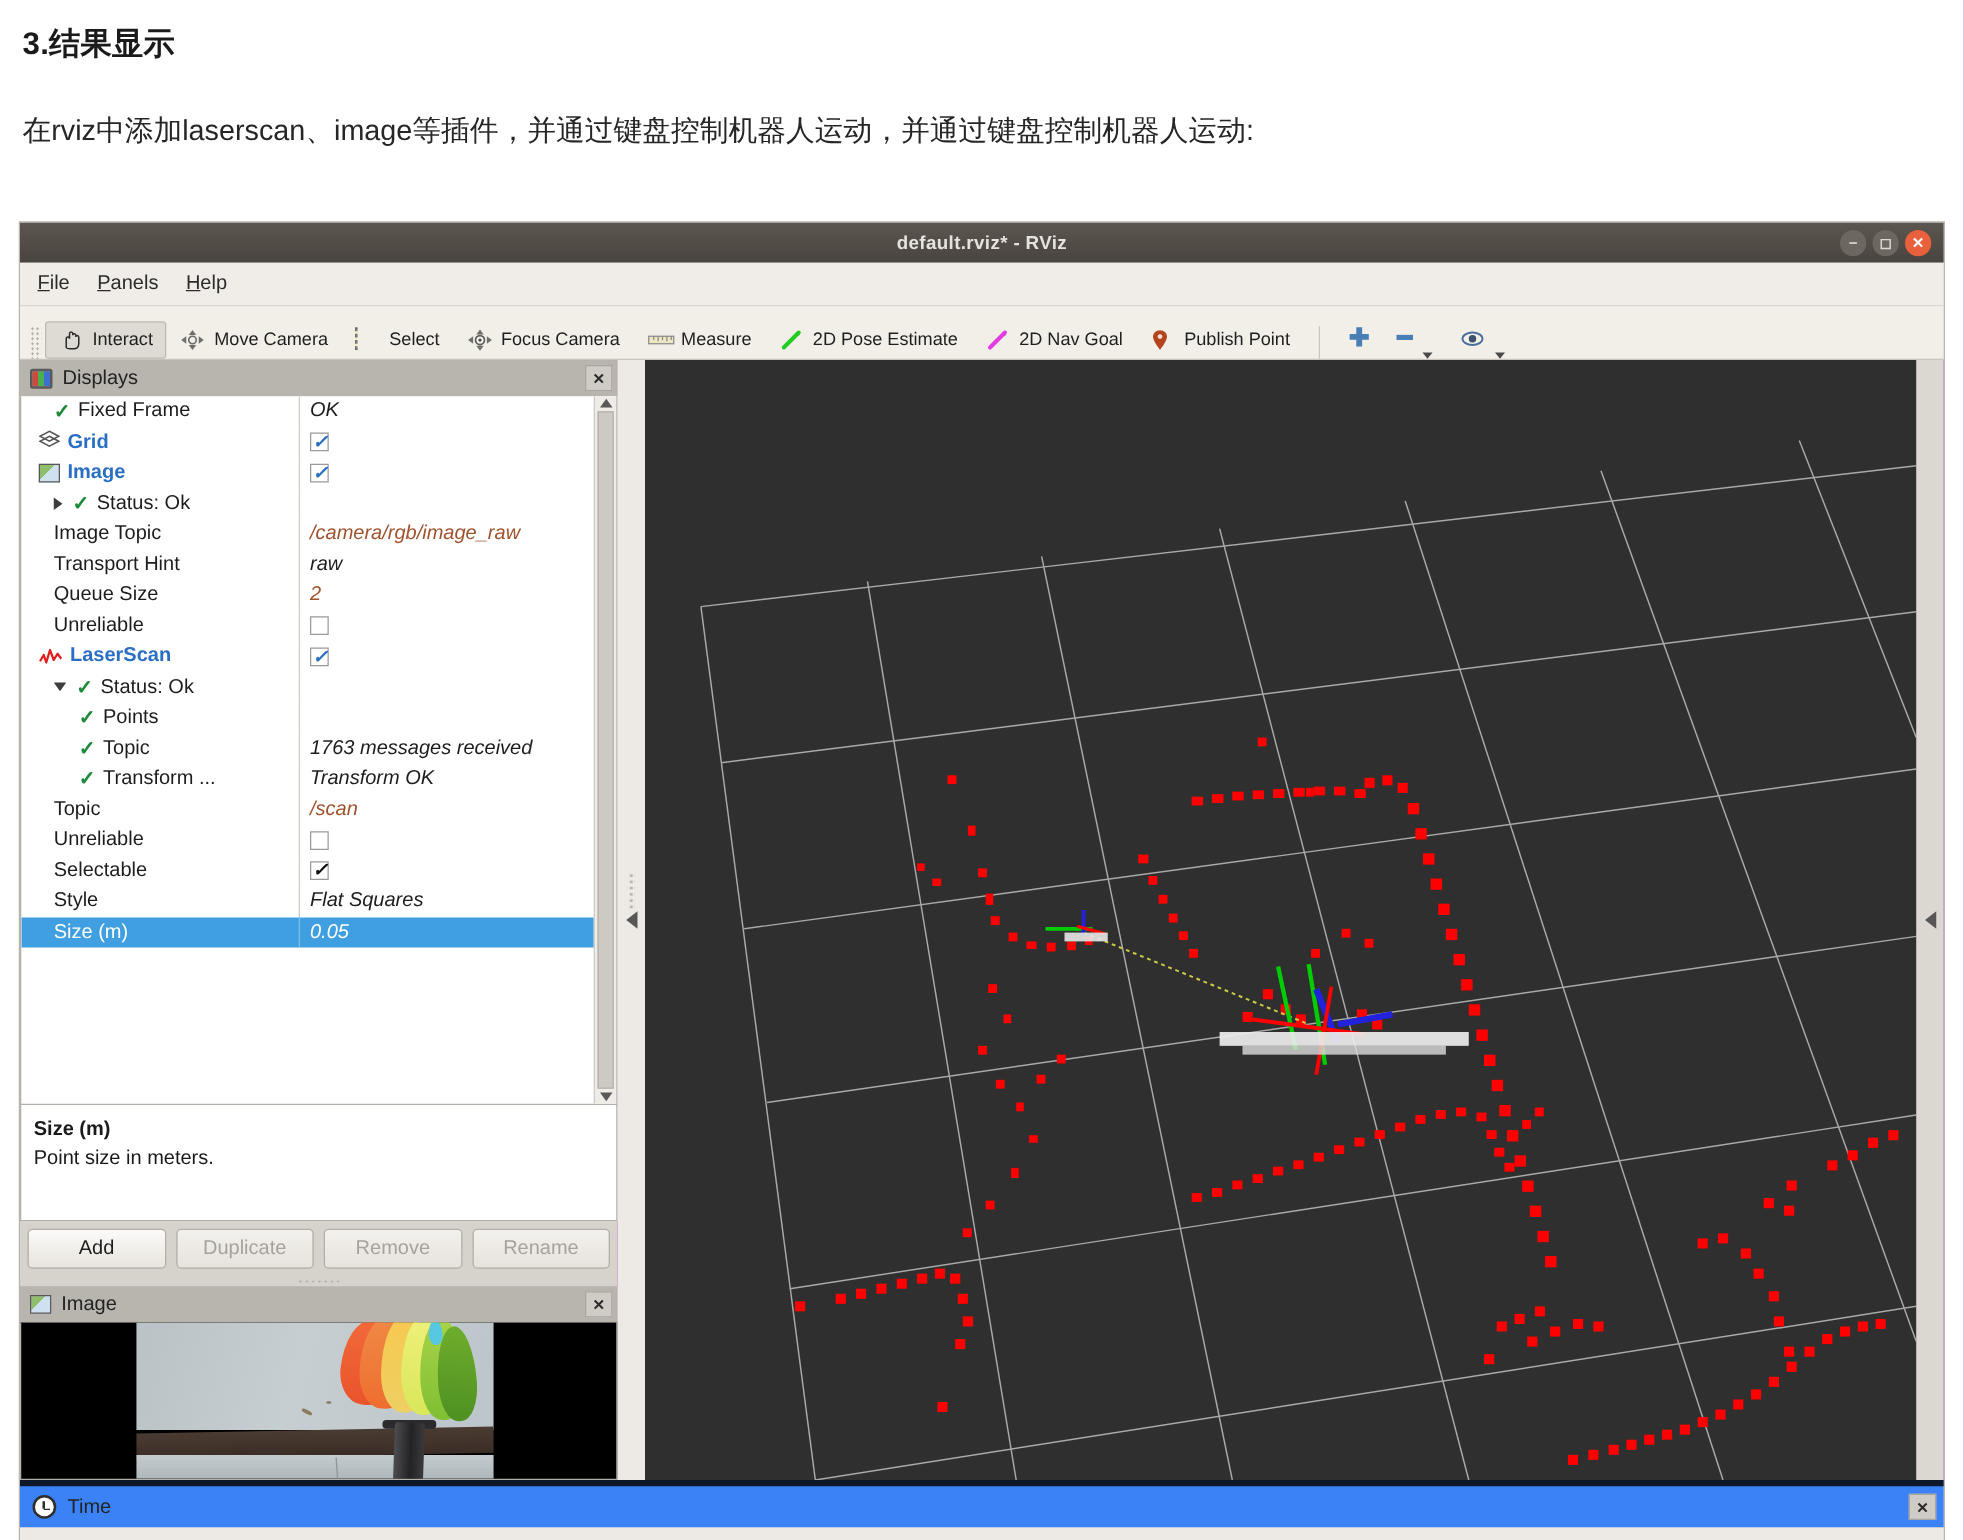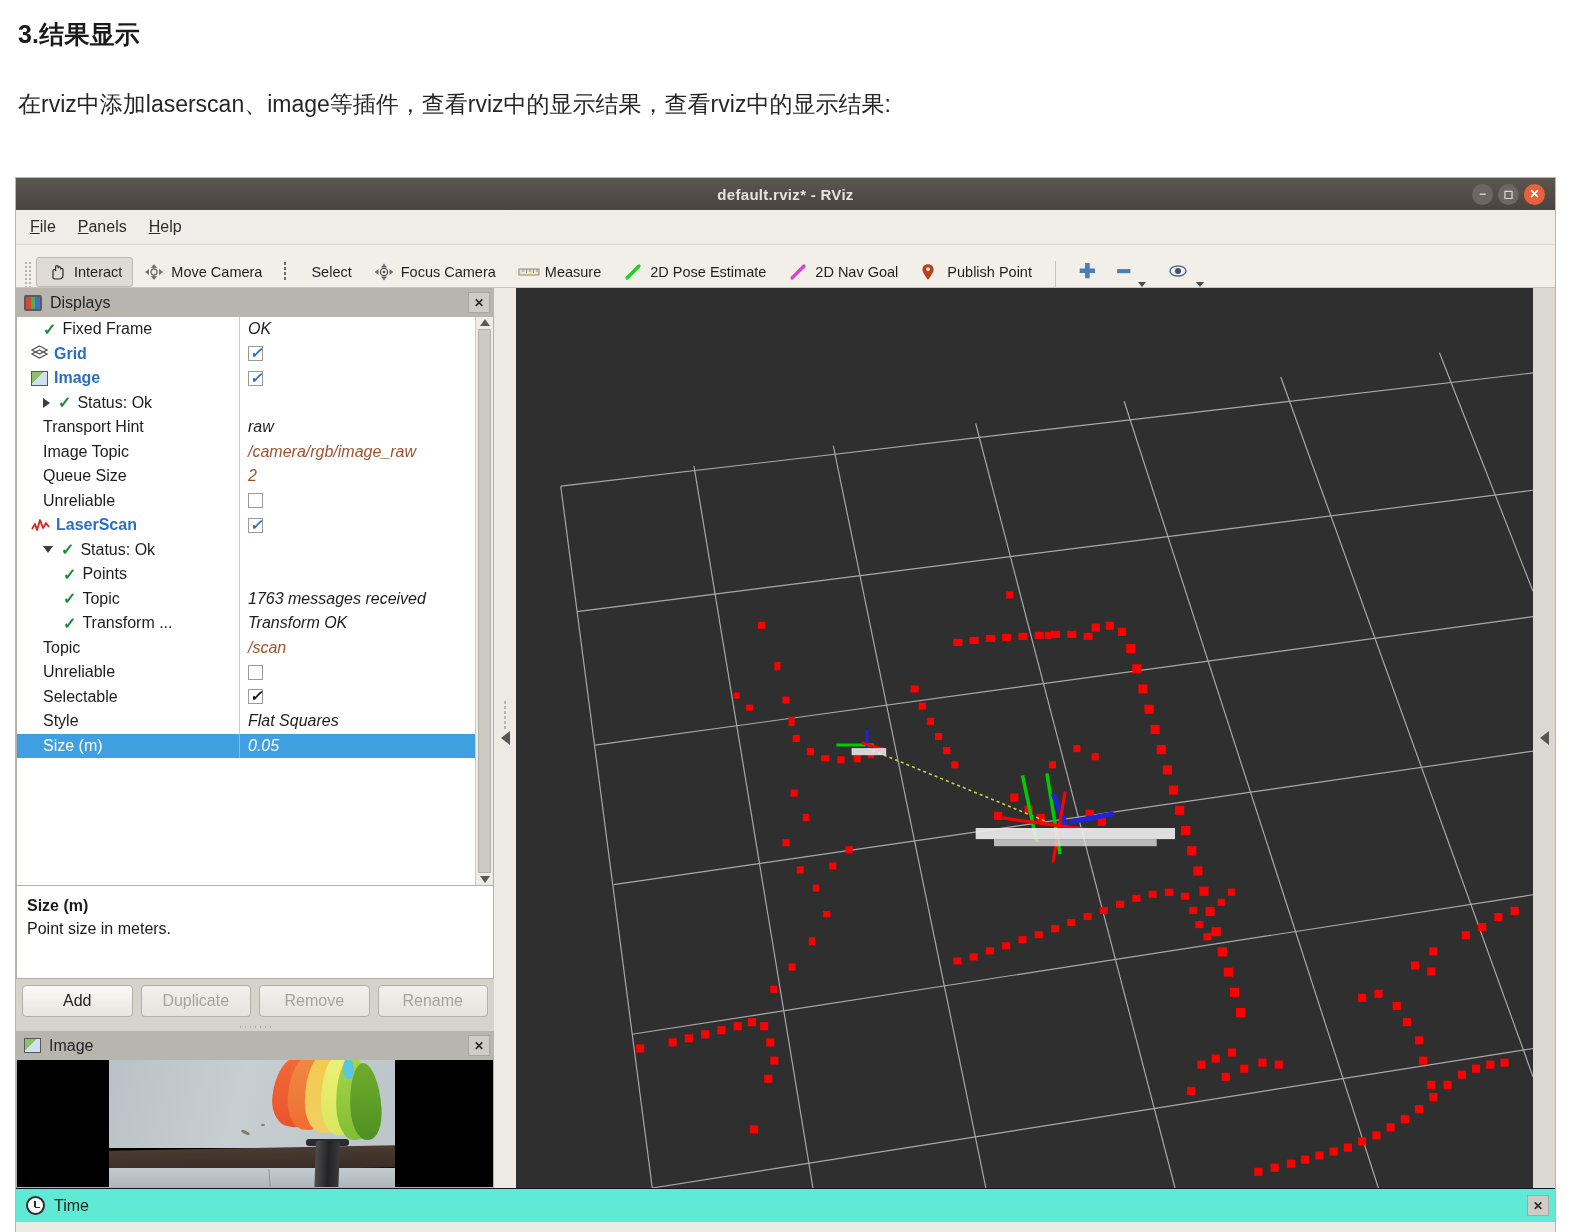--- a/index.html
+++ b/index.html
@@ -179,37 +179,37 @@
   .dots-v{position:absolute;top:calc(50% - 38px);width:5px;height:30px;
     background-image:radial-gradient(#bbb7b1 1px,transparent 1px);background-size:4px 5px;}
 
   
   .view3d{flex:1 1 auto;background:#2f2f2f;position:relative;overflow:hidden;}
   .view3d svg{display:block;width:100%;height:100%;}
   .bottom{
     flex:0 0 auto;
   }
   .time-hdr{
-    height:33px;background:#5eead4;display:flex;align-items:center;padding:0 6px 0 10px;gap:9px;
-    border-top:1px solid #0f172a;
+    height:33px;background:#3b82f6;display:flex;align-items:center;padding:0 6px 0 10px;gap:9px;
+    border-top:5px solid #0f172a;
   }
   .time-hdr .ttxt{font-size:16px;color:#232323;}
   .time-hdr .tclose{margin-left:auto;width:20px;height:19px;background:#cfcbc5;border:1px solid #a9a5a0;
     display:flex;align-items:center;justify-content:center;font-size:12px;color:#2a2a2a;font-weight:bold;}
   .clock{width:19px;height:19px;border:2px solid #2e2e2e;border-radius:50%;position:relative;box-sizing:border-box;background:#fff;}
   .clock::before{content:"";position:absolute;left:6px;top:3px;width:1.8px;height:6px;background:#2e2e2e;}
   .clock::after{content:"";position:absolute;left:7px;top:8.5px;width:5px;height:1.8px;background:#2e2e2e;}
   .time-body{height:10px;background:#edeae5;}
 </style>
 </head>
 <body>
 
 <div class="doc-head">
   <h3 class="doc-h3">3.结果显示</h3>
-  <p class="doc-p">在rviz中添加laserscan、image等插件，查看rviz中的显示结果，查看rviz中的显示结果:</p>
+  <p class="doc-p">在rviz中添加laserscan、image等插件，并通过键盘控制机器人运动，并通过键盘控制机器人运动:</p>
 </div>
 
 <div class="rviz">
 
   <div class="titlebar">
     <span class="ttl">default.rviz* - RViz</span>
     <div class="winbtns">
       <span class="wb min">−</span>
       <span class="wb max">◻</span>
       <span class="wb close">✕</span>
@@ -365,32 +365,32 @@
             <div class="trow">
               <div class="tlabel indent1">
                 <span class="arrow-r"></span>
                 <span class="tick">✓</span>
                 <span>Status: Ok</span>
               </div>
               <div class="tval"></div>
             </div>
             <div class="trow">
               <div class="tlabel indent1">
+                <span>Image Topic</span>
+              </div>
+              <div class="tval">
+                <span class="orange">/camera/rgb/image_raw</span>
+              </div>
+            </div>
+            <div class="trow">
+              <div class="tlabel indent1">
                 <span>Transport Hint</span>
               </div>
               <div class="tval">
                 <span>raw</span>
-              </div>
-            </div>
-            <div class="trow">
-              <div class="tlabel indent1">
-                <span>Image Topic</span>
-              </div>
-              <div class="tval">
-                <span class="orange">/camera/rgb/image_raw</span>
               </div>
             </div>
             <div class="trow">
               <div class="tlabel indent1">
                 <span>Queue Size</span>
               </div>
               <div class="tval">
                 <span class="orange">2</span>
               </div>
             </div>

